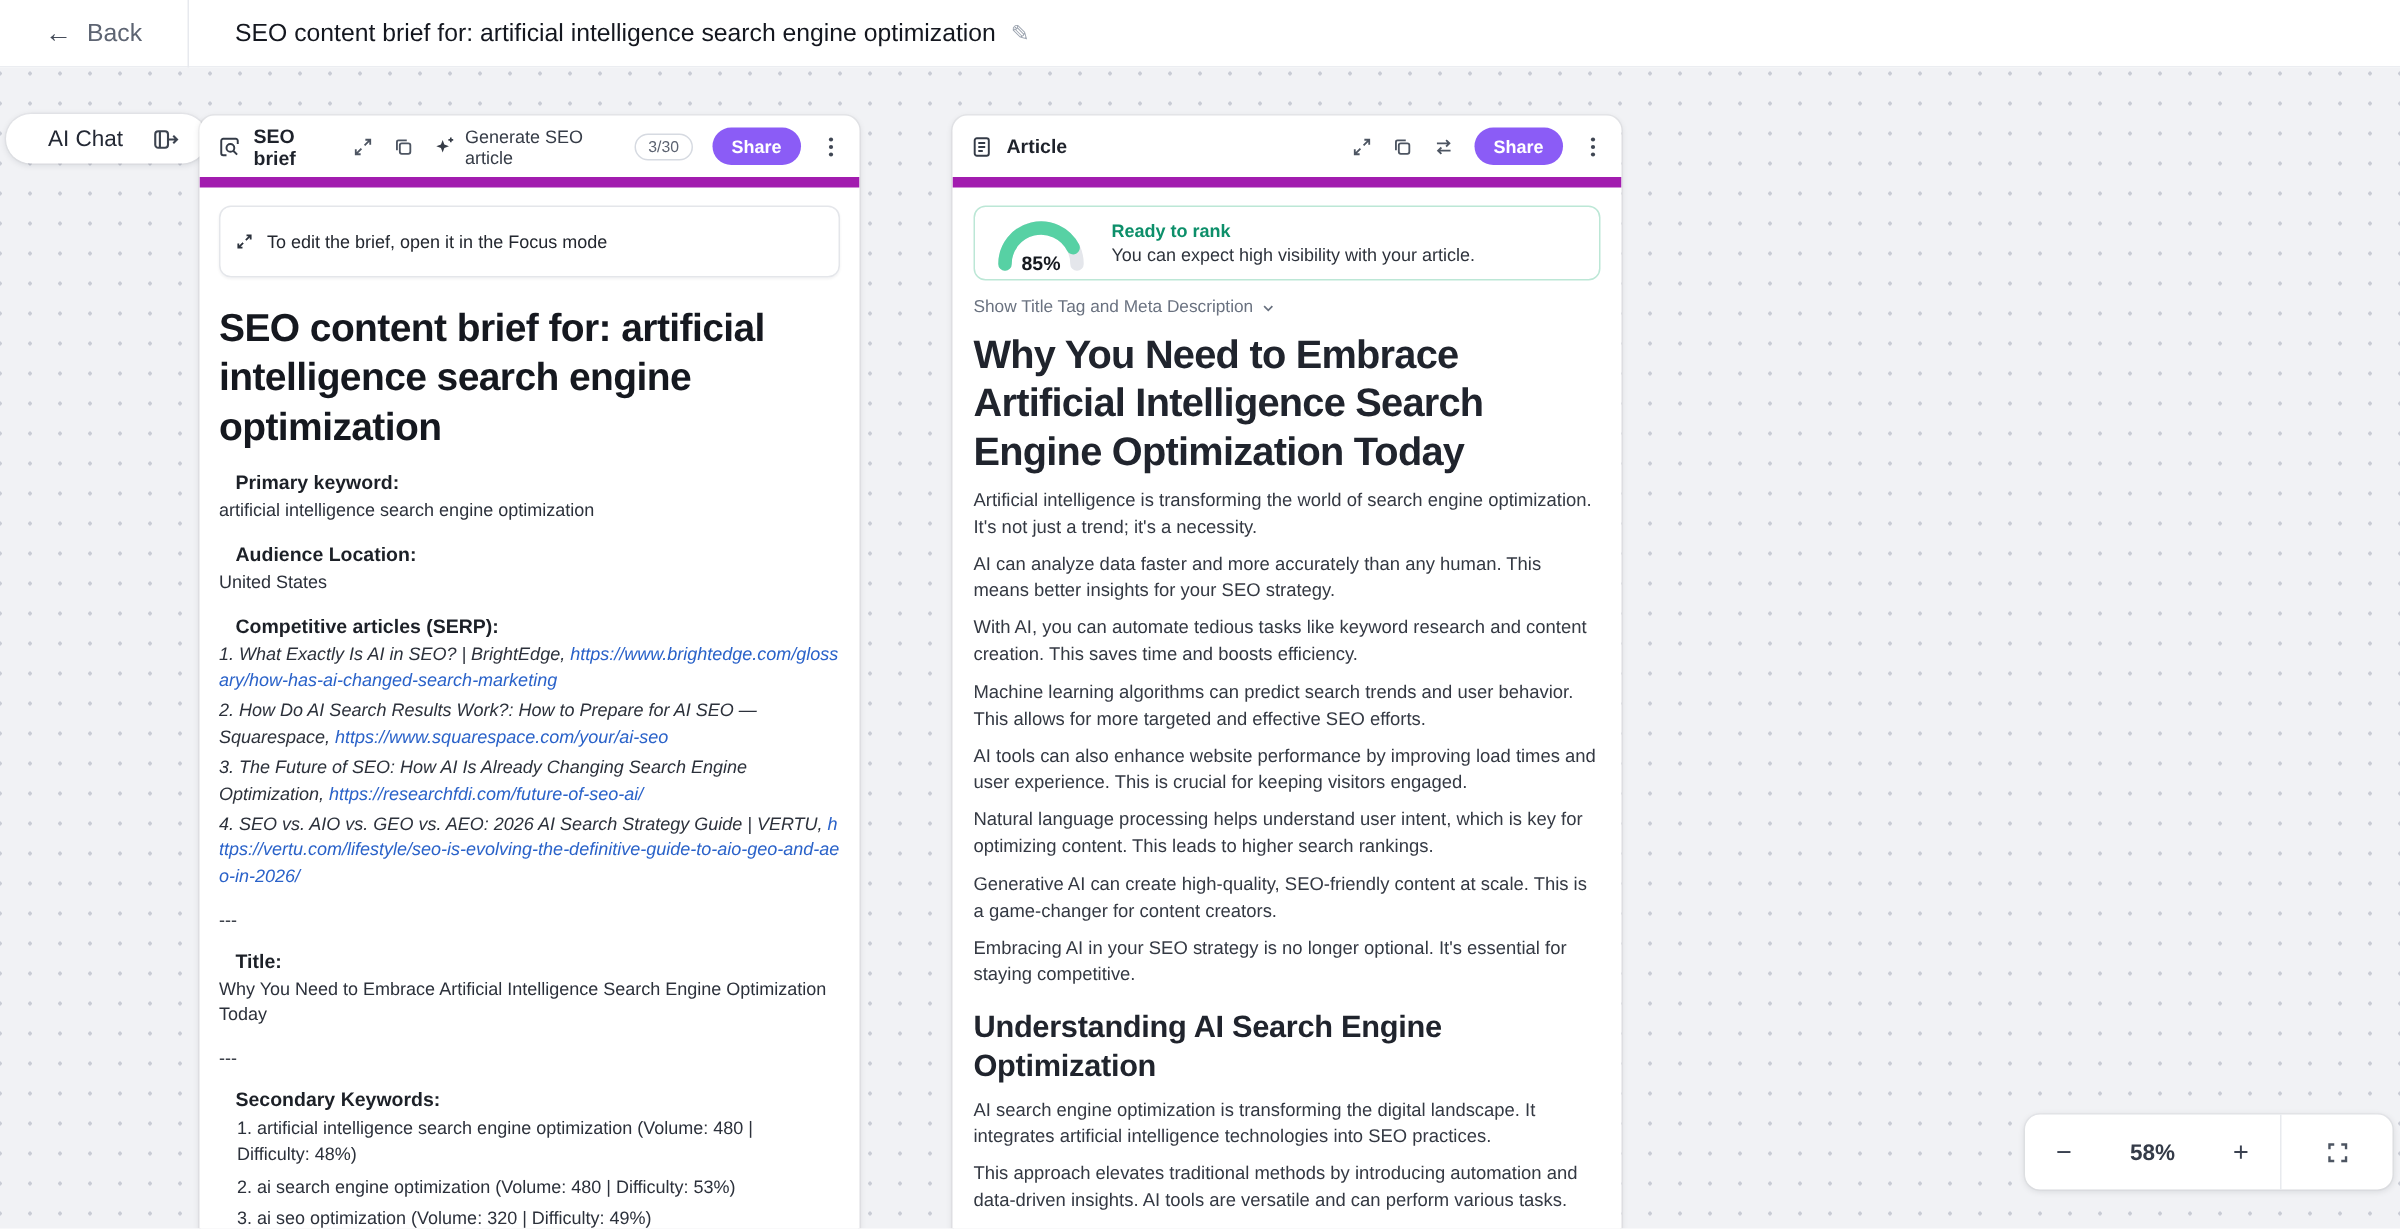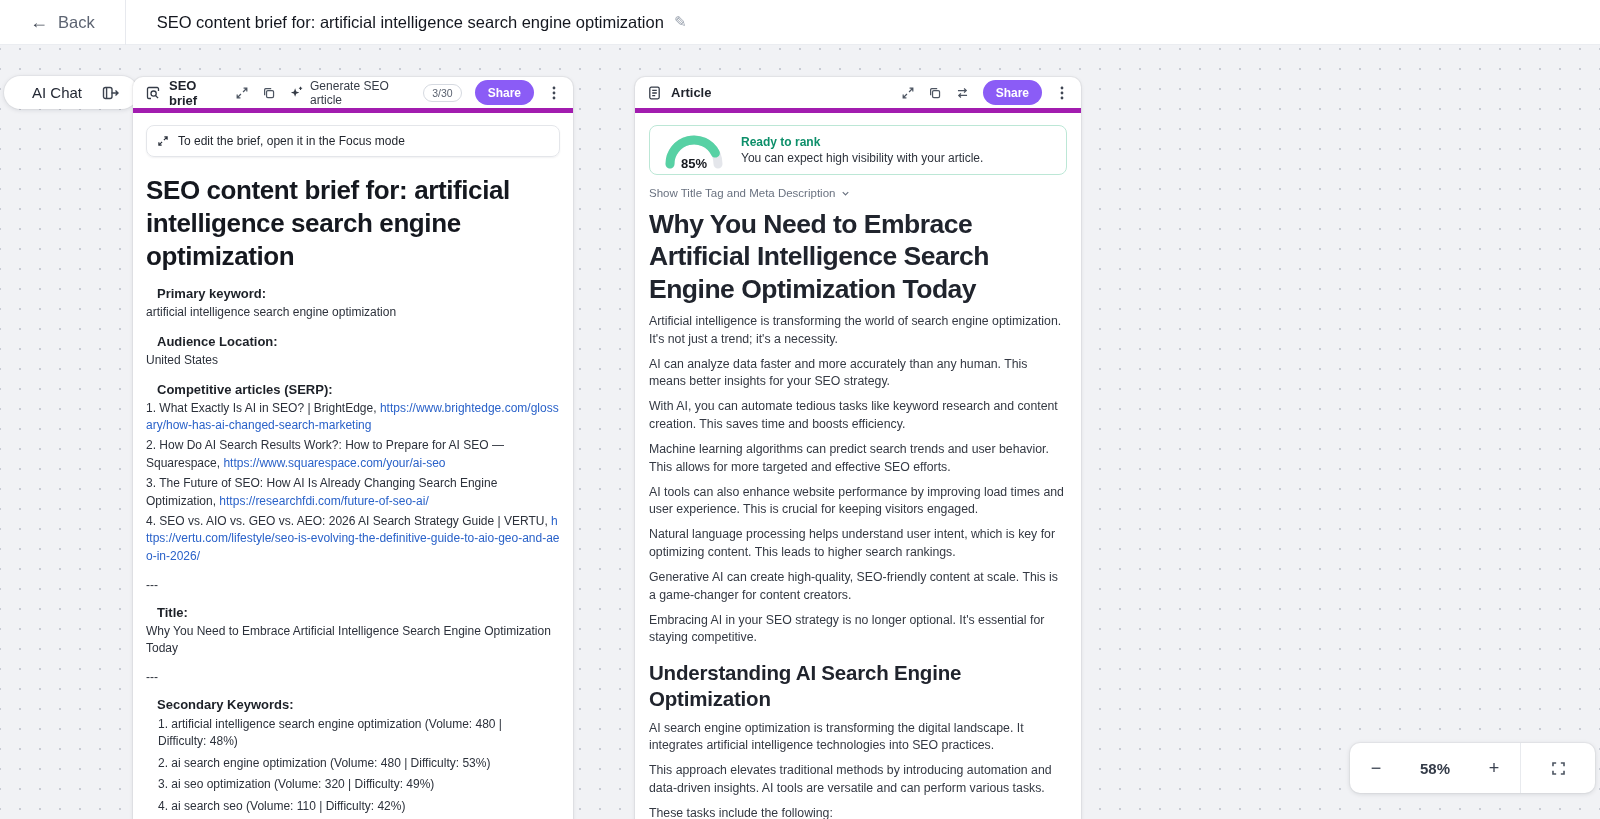--- a/index.html
+++ b/index.html
@@ -32,41 +32,41 @@
     border-radius:22px; box-shadow:0 1px 5px rgba(20,24,40,.12),0 0 0 1px rgba(20,24,40,.03);
     display:flex; align-items:center; gap:20px; padding:0 18px 0 28px;
     font-size:15px; color:#232834; cursor:pointer; }
 
   
   .card { position:absolute; top:32px; height:800px; background:#fff; border-radius:10px;
     box-shadow:0 1px 4px rgba(18,22,33,.10),0 0 0 1px rgba(18,22,33,.04); overflow:hidden; }
   .brief-card { left:133px; width:440px; }
   .article-card { left:635px; width:446px; }
 
-  .card-head { height:36px; border-bottom:5px solid #a21caf; display:flex;
+  .card-head { height:48px; border-bottom:7px solid #a21caf; display:flex;
     align-items:center; padding:0 12px; gap:8px; }
   .card-title { font-size:13px; font-weight:700; color:#1e222b; }
   .head-right { margin-left:auto; display:flex; align-items:center; gap:13px; }
   .hicon { color:#4d5562; display:inline-flex; cursor:pointer; }
   .gen-btn { display:flex; align-items:center; gap:6px; font-size:12px; color:#363c47; cursor:pointer; }
   .quota { border:1px solid #d6dae1; border-radius:10px; padding:2px 8px; font-size:10.5px; color:#5b6270; }
   .share-btn { background:#8b5cf6; color:#fff; font-size:12px; font-weight:700;
     border:none; border-radius:14px; padding:5.5px 13px; cursor:pointer;
     font-family:inherit; }
 
   
   .brief-body { padding:12px 13px 0; }
   .focus-note { border:1px solid #e4e6ea; box-shadow:0 1px 2px rgba(18,22,33,.06);
-    border-radius:8px; height:32px; display:flex; align-items:center; gap:9px;
+    border-radius:8px; height:48px; display:flex; align-items:center; gap:9px;
     padding:0 10px; font-size:12px; color:#23272f; cursor:pointer; }
   .brief-h1 { font-size:26px; line-height:1.27; font-weight:700; letter-spacing:-0.4px;
     color:#15181f; margin:17px 0 4px; }
   .blabel { font-weight:700; font-size:13px; color:#1c2027; margin:13px 11px 3px; }
   .bval { font-size:12px; color:#2c313b; line-height:1.4; }
-  .serp-line { font-size:12px; color:#2c313b; line-height:1.45; margin:3px 0; }
+  .serp-line { font-size:12px; color:#2c313b; line-height:1.45; margin:3px 0;font-style:italic; }
   .serp-line a { color:#2a62c9; word-break:break-all; cursor:pointer; }
   .b-divider { font-size:12px; color:#2c313b; margin:13px 0; }
   .sk-line { font-size:12px; color:#2c313b; line-height:1.46; margin:4px 12px; }
 
   
   .article-body { padding:12px 14px 0; }
   .rank-banner { border:1px solid #bce7d6; border-radius:8px; display:flex;
     align-items:center; gap:15px; padding:5px 12px; background:#fff; }
   .gauge-wrap { position:relative; width:64px; height:38px; flex:none; }
   .gauge-label { position:absolute; left:0; right:0; bottom:-2px; text-align:center;

